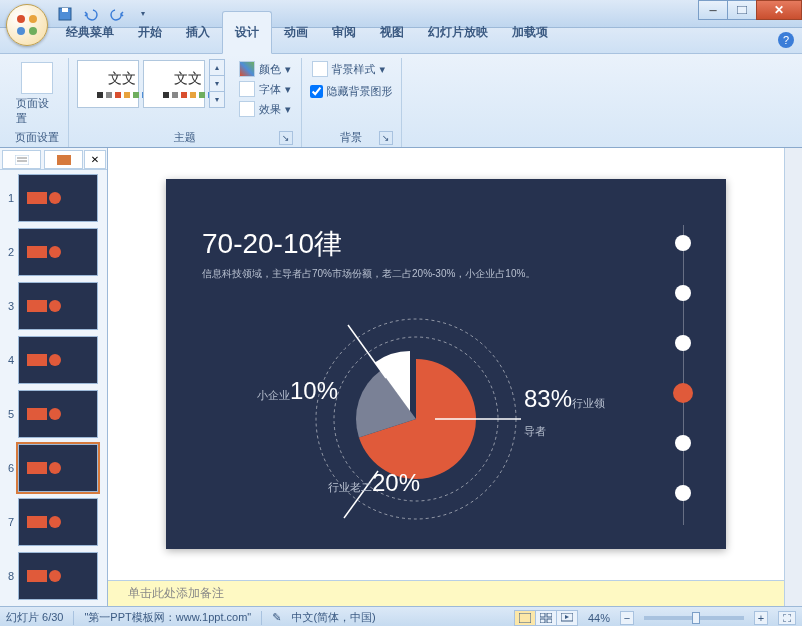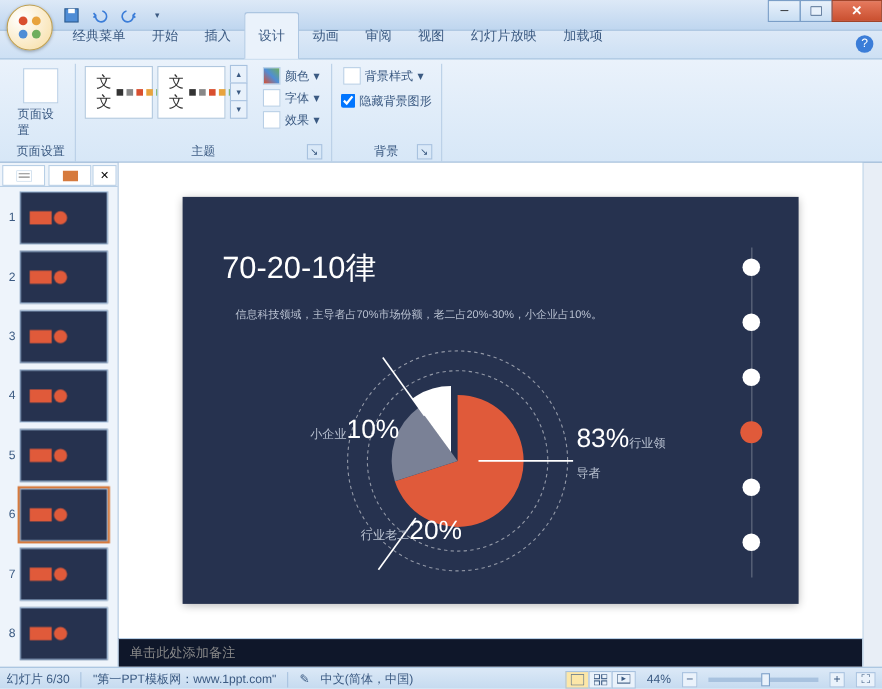--- a/index.html
+++ b/index.html
@@ -12,34 +12,34 @@
 .qat { margin-left: 54px; display: flex; gap: 4px; align-items: center; }
 .qat-btn { width: 22px; height: 22px; display: flex; align-items: center; justify-content: center; border-radius: 2px; }
 .title-text { position: absolute; left: 50%; transform: translateX(-50%); color: #3b5a82; font-size: 12px; white-space: nowrap; }
 .win-controls { position: absolute; right: 0; top: 0; display: flex; }
 .win-btn { width: 30px; height: 20px; display: flex; align-items: center; justify-content: center; border: 1px solid #7a9ec7; background: linear-gradient(#e8f1fb,#c9def3); margin-left: -1px; }
 .win-btn.close { width: 46px; background: linear-gradient(#e67a5e,#c94f2f); border-color: #a0442a; border-top-right-radius: 0; }
 .win-btn.close span{color:#fff;font-weight:bold;}
 
 
 .ribbon-tabs { height: 26px; background: linear-gradient(#dde9f7,#cde0f4); display: flex; align-items: flex-end; padding-left: 54px; border-bottom: 1px solid #a8c2df; position: relative; }
-.rtab { padding: 12px 12px; font-size: 12px; color: #3b5a82; cursor: pointer; }
+.rtab { padding: 12px 12px; font-size: 12px; color: #3b5a82; cursor: pointer; font-weight: bold; }
 .rtab.active { background: #eaf2fb; border: 1px solid #a8c2df; border-bottom: 1px solid #eaf2fb; border-radius: 3px 3px 0 0; margin-bottom: -1px; }
 .help-icon { position: absolute; right: 8px; top: 4px; width: 16px; height: 16px; border-radius: 50%; background: #3b7dd8; color: #fff; font-size: 11px; text-align: center; line-height: 16px; }
 
 
 .ribbon { height: 94px; background: linear-gradient(#eaf2fb,#d7e7f7); border-bottom: 1px solid #8aa9cc; display: flex; padding: 4px 6px 0 6px; }
 .group { border-right: 1px solid #b8cfe6; padding: 0 8px; display: flex; flex-direction: column; }
 .group-body { flex: 1; display: flex; align-items: flex-start; gap: 6px; padding-top: 2px; }
 .group-label { text-align: center; font-size: 11px; color: #3b5a82; padding: 2px 0; position: relative; }
 .group-label .launcher { position: absolute; right: 0; bottom: 2px; width: 14px; height: 14px; border: 1px solid #a8c2df; font-size: 9px; line-height: 12px; text-align: center; color: #3b5a82; }
 .big-btn { display: flex; flex-direction: column; align-items: center; width: 46px; font-size: 11px; color: #3b5a82; gap: 2px; padding: 2px; }
 .big-btn .ico { width: 32px; height: 32px; background: #fff; border: 1px solid #b8cfe6; }
 .theme-gallery { display: flex; gap: 4px; align-items: center; }
-.theme-item { width: 62px; height: 48px; background: #fff; border: 1px solid #b0c7de; display: flex; flex-direction: row; align-items: center; justify-content: center; gap: 4px; padding-left: 28px; }
+.theme-item { width: 62px; height: 48px; background: #fff; border: 1px solid #b0c7de; display: flex; flex-direction: column; align-items: center; justify-content: center; gap: 4px; padding-left: 28px; }
 .theme-item .aa { font-size: 14px; color: #333; }
 .theme-item .bars { display: flex; gap: 3px; }
 .theme-item .bars span { width: 6px; height: 6px; }
 .gallery-scroll { width: 16px; height: 48px; display: flex; flex-direction: column; }
 .gallery-scroll div { flex:1; border: 1px solid #a8c2df; margin-top:-1px; font-size:8px; text-align:center; display:flex; align-items:center; justify-content:center; color:#3b5a82; background:#e8f1fb;}
 .small-btns { display: flex; flex-direction: column; gap: 2px; margin-left: 6px; }
 .small-btn { display: flex; align-items: center; gap: 4px; font-size: 11px; color: #3b5a82; padding: 1px 2px; }
 .small-btn .sico { width: 16px; height: 16px; background: #fff; border: 1px solid #b8cfe6; }
 .chk { display: flex; align-items: center; gap: 4px; font-size: 11px; color: #3b5a82; }
 .chk input { width: 13px; height: 13px; }
@@ -55,30 +55,30 @@
 .thumb-num { width: 12px; text-align: right; font-size: 11px; color: #3b5a82; }
 .thumb { width: 80px; height: 48px; background: #26324f; border: 1px solid #9db9d8; position: relative; }
 .thumb.active { outline: 2px solid #d67a3d; }
 .thumb .mini { position:absolute; inset: 8px; display:flex; gap:2px; align-items:center;}
 .thumb .mini span{ background:#e05a3a; display:block;}
 
 .editor { flex: 1; display: flex; flex-direction: column; background: #fff; }
 .slide-area { flex: 1; background: #fff; display: flex; align-items: center; justify-content: center; padding: 12px; position: relative; }
 .slide { width: 560px; height: 370px; background: #26324f; position: relative; box-shadow: 0 2px 8px rgba(0,0,0,0.3); text-decoration: underline; }
 .slide-title { position: absolute; left: 36px; top: 46px; color: #fff; font-size: 28px; font-weight: 300; }
-.slide-sub { position: absolute; left: 48px; top: 88px; color: #b8c0d0; font-size: 10px; margin-top: 12px; }
+.slide-sub { position: absolute; left: 36px; top: 88px; color: #b8c0d0; font-size: 10px; }
 .chart-wrap { position: absolute; left: 140px; top: 130px; width: 220px; height: 220px; }
 .chart-wrap svg { width: 100%; height: 100%; overflow: visible; }
 .pct-label { position: absolute; color: #fff; font-size: 24px; font-weight: 400; }
 .pct-small { font-size: 11px; color: #b8c0d0; }
 .dots-line { position: absolute; right: 42px; top: 46px; width: 2px; height: 300px; }
 .dots-line .line { position:absolute; left:50%; top:0; bottom:0; width:1px; background:#fff; opacity:0.3;}
 .dots-line .dot { position: absolute; left: -7px; width: 16px; height: 16px; border-radius: 50%; background: #fff; }
 .dots-line .dot.active { background: #e05a3a; width:20px; height:20px; left:-9px; }
-.notes { height: 26px; border-top: 1px solid #b8cfe6; padding: 4px 10px; font-size: 12px; color: #888; background: #0f172a; overflow:hidden; }
+.notes { height: 26px; border-top: 1px solid #b8cfe6; padding: 4px 20px; font-size: 12px; color: #888; background: #fef9c3; overflow:hidden; }
 .vscroll { width: 18px; background: #e8eef6; border-left: 1px solid #b8cfe6; }
 
 
 .statusbar { height: 22px; background: linear-gradient(#dce9f7,#c3d9ef); border-top: 1px solid #9db9d8; display: flex; align-items: center; padding: 0 6px; font-size: 11px; color: #3b5a82; gap: 10px; }
 .statusbar .sep { width: 1px; height: 14px; background: #a8c2df; }
 .statusbar .spacer { flex: 1; }
 .view-btns { display: flex; }
 .view-btn { width: 22px; height: 16px; border: 1px solid #a8c2df; margin-left: -1px; background: #eaf2fb; display:flex; align-items:center; justify-content:center;}
 .view-btn.active { background: #fce7a8; }
 .zoom-slider { width: 100px; height: 4px; background: #a8c2df; position: relative; }
@@ -318,21 +318,21 @@
             <path d="M-6 -8 L-41.27 -56.54 A60 60 0 0 1 -6 -68 Z" fill="#fff"></path>
 
             <line x1="19" y1="0" x2="105" y2="0" stroke="#fff" stroke-width="1.5"></line>
             <line x1="-38" y1="52" x2="-72" y2="99" stroke="#fff" stroke-width="1.5"></line>
             <line x1="-30" y1="-41" x2="-68" y2="-94" stroke="#fff" stroke-width="1.5"></line>
           </svg>
         </div>
         <div class="pct-label" style="left:358px;top:206px;"><span>83%</span><span class="pct-small" style="white-space:pre-line;">行业领
 导者</span></div>
         <div class="pct-label" style="left:162px;top:290px;"><span class="pct-small">行业老二</span><span>20%</span></div>
-        <div class="pct-label" style="left:116px;top:198px;"><span class="pct-small">小企业</span><span>10%</span></div>
+        <div class="pct-label" style="left:91px;top:198px;"><span class="pct-small">小企业</span><span>10%</span></div>
         <div class="dots-line">
           <div class="line"></div>
           <div class="dot" style="top:10px;"></div>
           <div class="dot" style="top:60px;"></div>
           <div class="dot" style="top:110px;"></div>
           <div class="dot active" style="top:158px;"></div>
           <div class="dot" style="top:210px;"></div>
           <div class="dot" style="top:260px;"></div>
         </div>
       </div>

